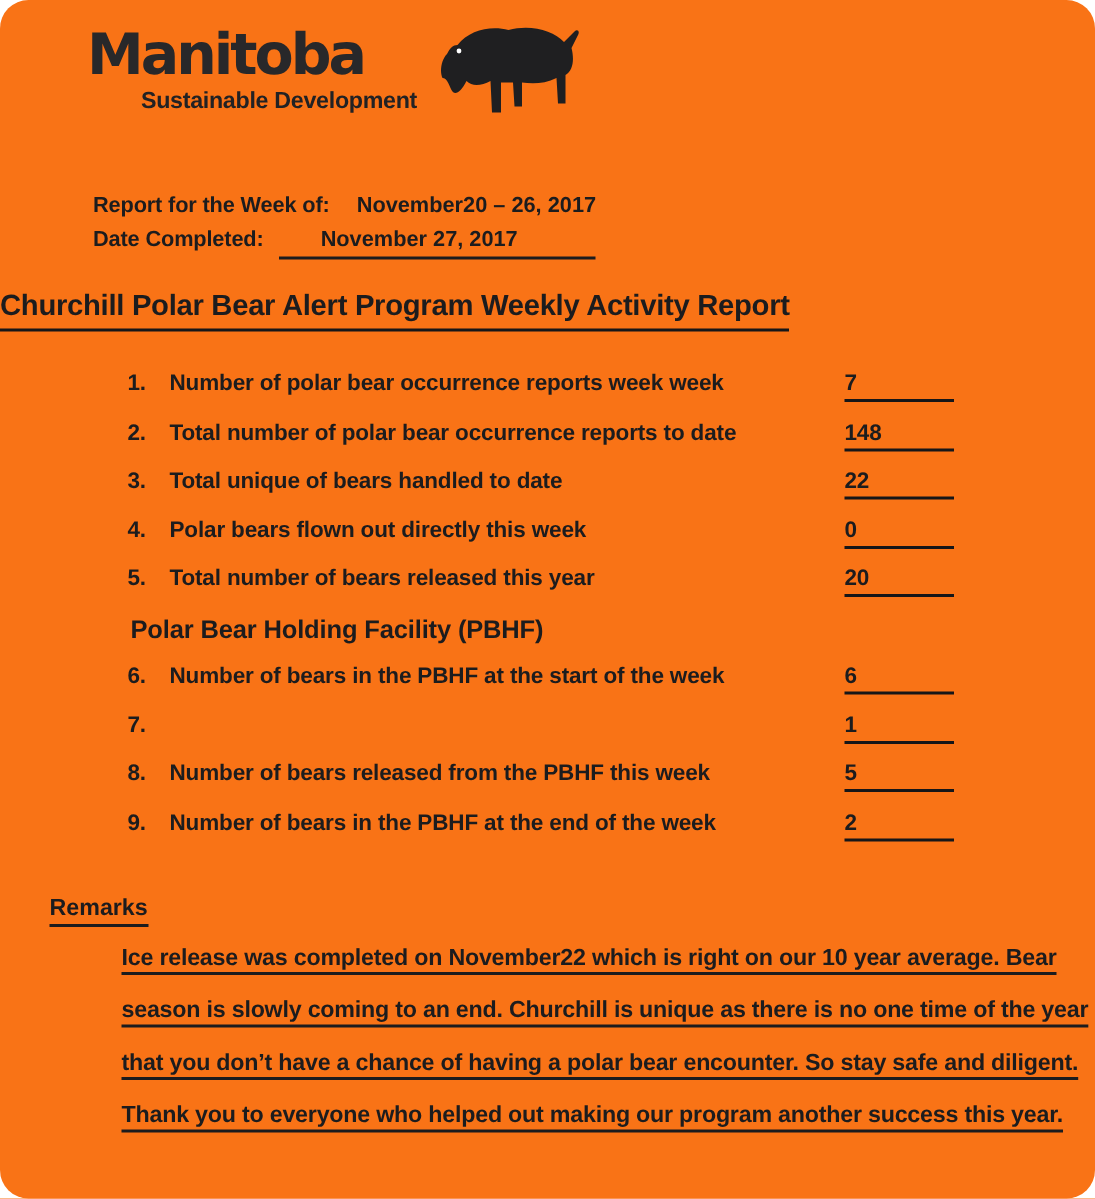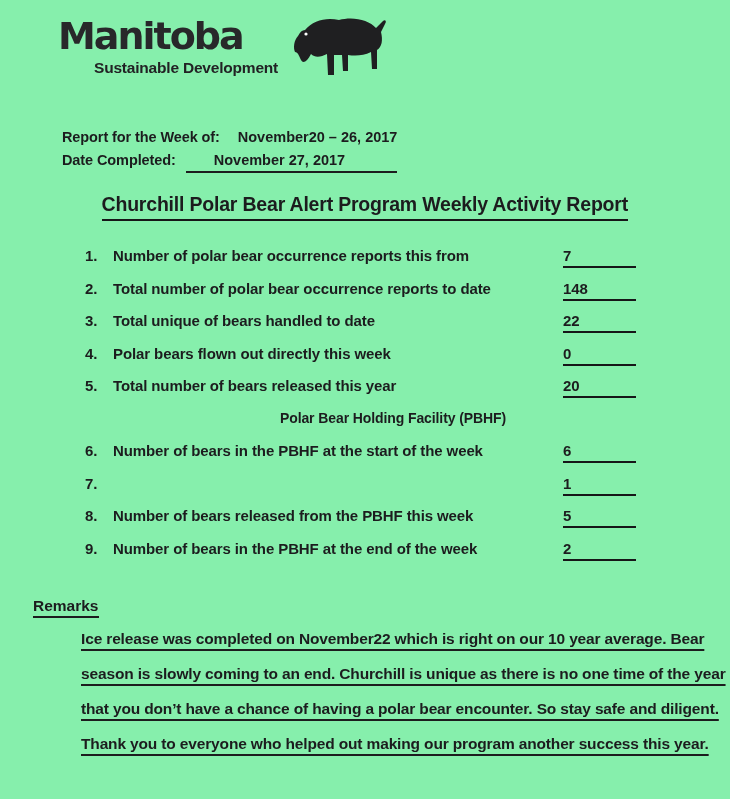--- a/index.html
+++ b/index.html
@@ -1,21 +1,21 @@
 <!DOCTYPE html>
 <html><head>
 <meta charset="utf-8">
 <style>
   html,body{margin:0;padding:0;}
   body{
     width:730px;height:799px;background:#ffffff;position:relative;overflow:hidden;
     font-family:"Liberation Sans",sans-serif;font-weight:700;color:#1c1c1e;
     -webkit-font-smoothing:antialiased;
   }
-  .page{position:absolute;inset:0;background:#86efac;}
+  .page{position:absolute;inset:0;background:#f97316;border-radius:19px;}
 
   
   .logo{position:absolute;top:12px;left:58px;display:flex;align-items:flex-start;gap:8px;}
   .logo-text{display:flex;flex-direction:column;}
   .wordmark{
     font-family:"DejaVu Sans",sans-serif;font-weight:700;font-size:38px;line-height:1.3;
     letter-spacing:-2px;color:#28282a;
   }
   .logo-sub{font-size:15.5px;letter-spacing:-0.2px;color:#222224;margin-top:-2px;margin-left:36px;}
   .bison-wrap{margin-top:2px;}
@@ -23,36 +23,36 @@
   
   .meta{position:absolute;top:126px;left:62px;font-size:14.5px;line-height:23px;}
   .meta-label{letter-spacing:-0.1px;margin-top:19px;}
   .meta-week-value{margin-left:14px;}
   .date-underline{
     display:inline-block;border-bottom:2px solid #1c1c1e;
     padding:0 52px 1px 28px;margin-left:6px;line-height:19px;
   }
 
   
-  .title-wrap{position:absolute;top:193px;left:0;width:628px;text-align:right;}
+  .title-wrap{position:absolute;top:193px;left:0;width:628px;text-align:left;}
   .title{
     display:inline-block;font-size:19.5px;letter-spacing:-0.2px;
     border-bottom:2.5px solid #161618;padding-bottom:3px;
   }
 
   
   .items{position:absolute;top:247px;left:85px;width:612px;}
   .row{position:relative;height:32.5px;font-size:15px;letter-spacing:-0.1px;}
   .num{position:absolute;left:0;top:0;}
   .lbl{position:absolute;left:28px;top:0;white-space:nowrap;}
   .val{
     position:absolute;left:478px;top:0;width:73px;height:19px;
     border-bottom:2px solid #161618;
   }
-  .section-hd{position:relative;height:32.5px;font-size:14px;left:2px;letter-spacing:-0.1px;text-align:center;}
+  .section-hd{position:relative;height:32.5px;font-size:17px;left:2px;letter-spacing:-0.1px;}
 
   
   .remarks-hd{position:absolute;top:597px;left:33px;font-size:15.5px;}
   .remarks-hd span{border-bottom:2px solid #1c1c1e;padding-bottom:1px;display:inline-block;}
   .remarks-body{position:absolute;top:621px;left:33px;width:686px;font-size:15.5px;line-height:35px;}
   .remark-line{
     white-space:nowrap;letter-spacing:-0.15px;
     text-decoration:underline;text-decoration-thickness:2px;text-underline-offset:5px;margin-left:48px;
   }
 </style>
@@ -101,21 +101,21 @@
   </div>
 
   <div class="title-wrap">
     <span class="title">Churchill Polar Bear Alert Program Weekly Activity Report</span>
   </div>
 
   <div class="items">
 
     <div class="row">
       <span class="num">1.</span>
-      <span class="lbl">Number of polar bear occurrence reports this from</span>
+      <span class="lbl">Number of polar bear occurrence reports week week</span>
       <span class="val">7</span>
     </div>
     <div class="row">
       <span class="num">2.</span>
       <span class="lbl">Total number of polar bear occurrence reports to date</span>
       <span class="val">148</span>
     </div>
     <div class="row">
       <span class="num">3.</span>
       <span class="lbl">Total unique of bears handled to date</span>

